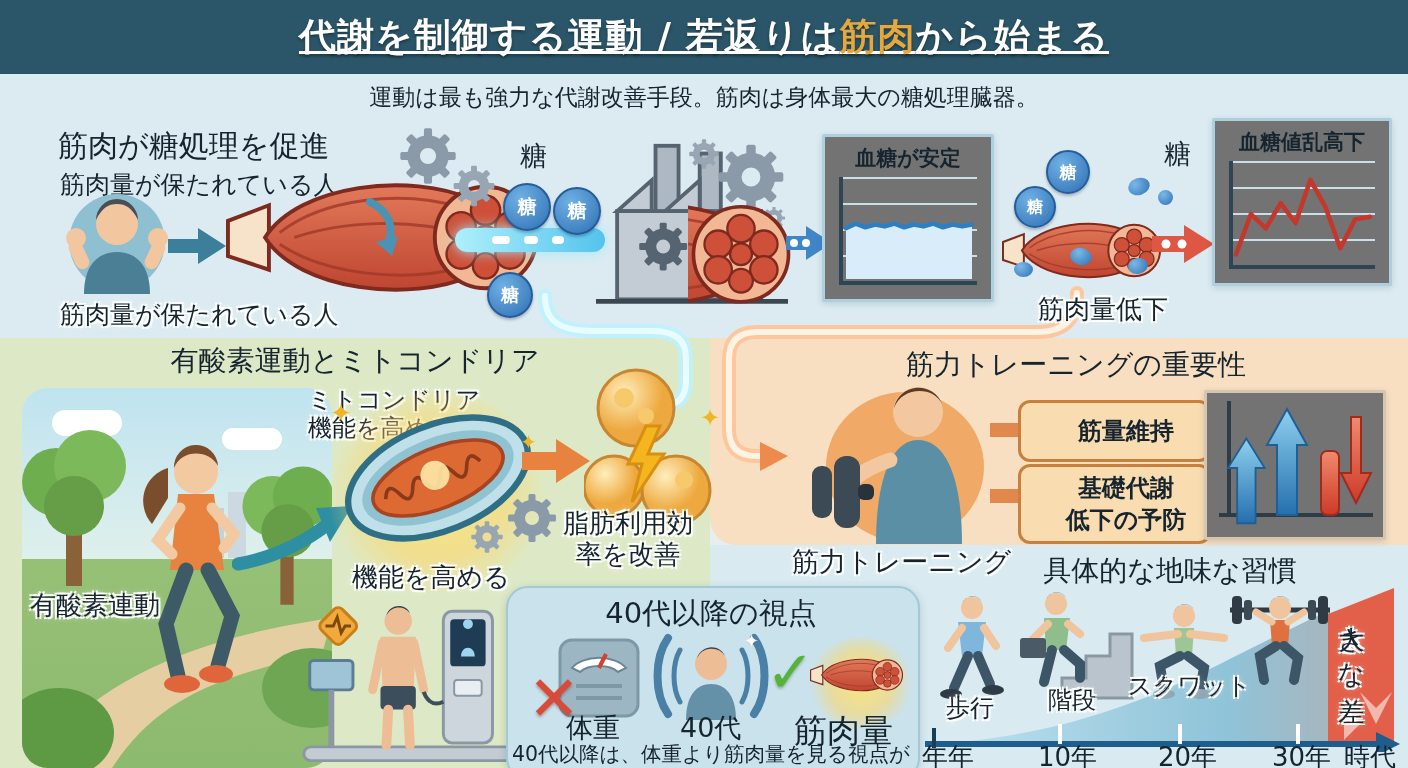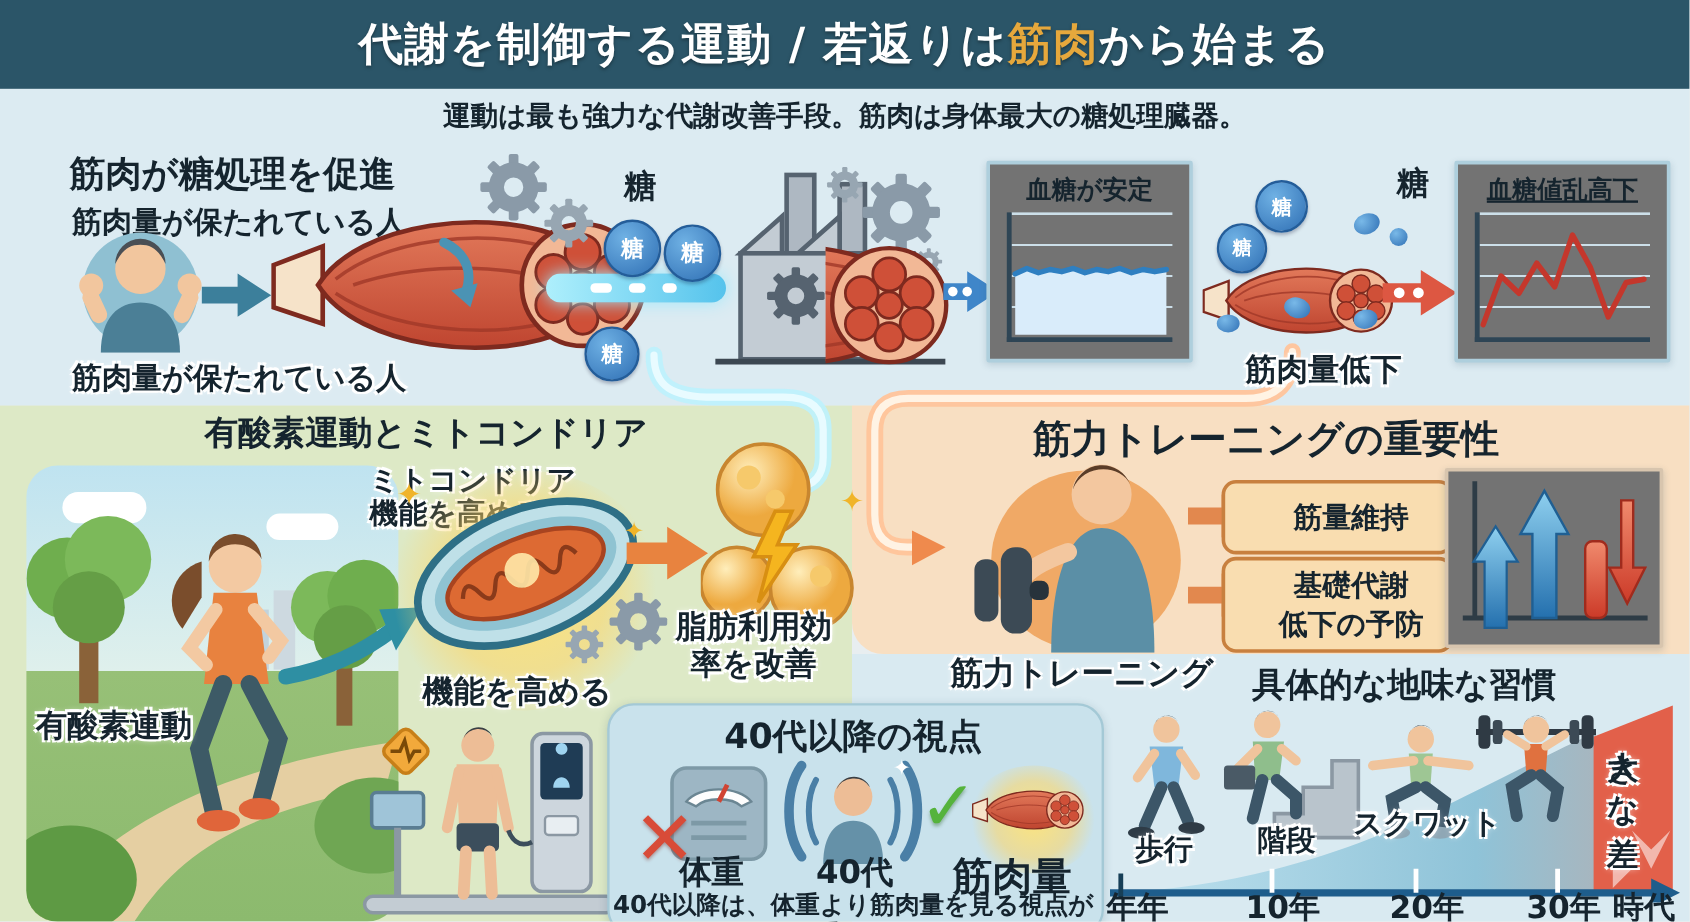--- a/index.html
+++ b/index.html
@@ -1,20 +1,20 @@
 <!DOCTYPE html>
 <html><head>
 <meta charset="utf-8">
 <style>
   html,body{margin:0;padding:0;background:#e8eef0;}
   #canvas{position:relative;width:1408px;height:768px;overflow:hidden;
     font-family:"DejaVu Sans","Liberation Sans",sans-serif;color:#15242e;}
   .abs{position:absolute;}
   .sec{position:absolute;}
-  .lbl{font-weight:bold;color:#15242e;line-height:1.18;}
+  .lbl{font-weight:normal;color:#15242e;line-height:1.18;}
   .halo{text-shadow:-2px -2px 0 #fff,2px -2px 0 #fff,-2px 2px 0 #fff,2px 2px 0 #fff,0 0 6px #fff;}
   .pre{white-space:pre-line;}
   .ctr{text-align:center;}
   .card{position:absolute;background:#737373;border:3px solid #aecfdd;border-radius:2px;
     box-shadow:0 2px 6px rgba(40,80,100,.18);}
   .card .title{font-weight:bold;text-align:center;margin-top:7px;font-size:21px;}
   .chart-area{position:absolute;border-left:4px solid #2e4555;border-bottom:4px solid #2e4555;
     background-image:repeating-linear-gradient(to bottom,#ccdfe9 0 2px,transparent 2px 26px);}
   .benefit{position:absolute;background:#f9ddb0;border:3px solid #c8803f;border-radius:12px;
     display:flex;align-items:center;justify-content:center;font-weight:bold;font-size:24px;text-align:center;padding-left:23px;}
@@ -84,21 +84,21 @@
 </svg>
 
 <div id="canvas">
 
   <div class="sec" style="left:0;top:74px;width:1408px;height:264px;background:#dcebf2;"></div>
   <div class="sec" style="left:0;top:338px;width:710px;height:430px;background:#dde9c6;"></div>
   <div class="sec" style="left:710px;top:338px;width:698px;height:207px;background:#f8dfc2;border-bottom-left-radius:26px;"></div>
   <div class="sec" style="left:710px;top:545px;width:698px;height:223px;background:#d9eaf1;"></div>
 
   <header class="abs" style="left:0;top:0;width:1408px;height:74px;background:#2b5568;display:flex;align-items:center;justify-content:center;">
-    <h1 style="margin:0;font-size:37px;color:#fff;letter-spacing:1px;text-shadow:0 2px 3px rgba(0,0,0,.35);">
+    <h1 style="margin:0;font-size:37px;color:#fff;letter-spacing:1px;text-shadow:0 2px 3px rgba(0,0,0,.35);text-decoration:underline;">
       <span>代謝を制御する運動 / 若返りは</span><span style="color:#e6a83c;">筋肉</span><span>から始まる</span>
     </h1>
   </header>
   <div class="abs lbl ctr" style="left:0;top:84px;width:1408px;font-size:23px;">運動は最も強力な代謝改善手段。筋肉は身体最大の糖処理臓器。</div>
 
   <svg class="abs" width="1408" height="768" viewBox="0 0 1408 768" style="left:0;top:0;pointer-events:none;">
     <path d="M545,296 C545,322 560,331 595,331 L653,331 Q686,331 686,358 L686,381 Q686,404 664,406 L658,406" fill="none" stroke="#bdf2fd" stroke-width="14" stroke-linecap="round" opacity=".9"></path>
     <path d="M545,296 C545,322 560,331 595,331 L653,331 Q686,331 686,358 L686,381 Q686,404 664,406 L658,406" fill="none" stroke="#e8fbff" stroke-width="6" stroke-linecap="round"></path>
     <polygon points="664,392 636,406 664,421" fill="#2f7fc1"></polygon>
     <path d="M1077,293 Q1077,332 1038,332 L757,332 Q729,332 729,359 L729,429 Q729,456 756,456 L762,456" fill="none" stroke="#ffc49a" stroke-width="14" stroke-linecap="round" opacity=".95"></path>
@@ -202,21 +202,21 @@
   <div class="dot" style="left:1014px;top:262px;width:19px;height:15px;"></div>
   <div class="dot" style="left:1128px;top:258px;width:20px;height:16px;transform:rotate(-12deg);"></div>
   <div class="abs lbl" style="left:1164px;top:138px;font-size:27px;">糖</div>
 
   <svg class="abs" width="62" height="44" viewBox="0 0 62 44" style="left:1152px;top:222px;">
     <path d="M0,14 L32,14 L32,3 L62,22 L32,41 L32,30 L0,30 Z" fill="#dd5742"></path>
     <circle cx="14" cy="22" r="4.5" fill="#fff"></circle>
       <circle cx="30" cy="22" r="4.5" fill="#fff"></circle>
   </svg>
 
-  <div class="card" style="left:1212px;top:134px;width:174px;height:162px;text-decoration:underline;">
+  <div class="card" style="left:1212px;top:118px;width:174px;height:162px;">
     <div class="title">血糖値乱高下</div>
     <div class="chart-area" style="left:14px;top:40px;width:142px;height:104px;"><svg width="142" height="104">
           <polyline points="3,93.5 17.888888888888886,53 32.77777777777777,67.4 47.666666666666664,42.2 62.55555555555555,62 77.44444444444444,18.799999999999997 92.33333333333333,45.800000000000004 107.22222222222223,87.2 122.1111111111111,58.4 137,55.7" fill="none" stroke="#c4372c" stroke-width="4.5" stroke-linejoin="round" stroke-linecap="round"></polyline>
         </svg></div>
   </div>
   <div class="abs lbl halo" style="left:1038px;top:294px;font-size:26px;">筋肉量低下</div>
 
   <div class="abs lbl ctr" style="left:120px;top:344px;width:470px;font-size:28px;">有酸素運動とミトコンドリア</div>
 
   <div class="abs" style="left:22px;top:388px;width:310px;height:380px;border-radius:26px;overflow:hidden;background:linear-gradient(to bottom,#bfe3f0 0%,#dff0ec 45%,#97c077 45%,#8cba6e 100%);">
@@ -298,21 +298,21 @@
       <circle cx="62" cy="48" r="8" fill="#f6c96b"></circle>
     <circle cx="30" cy="118" r="30" fill="url(#fatg)" stroke="#c8862f" stroke-width="3"></circle>
     <circle cx="92" cy="122" r="34" fill="url(#fatg)" stroke="#c8862f" stroke-width="3"></circle>
     <circle cx="100" cy="112" r="9" fill="#f6c96b"></circle>
     <polygon points="62,58 44,96 58,96 48,134 80,86 64,86 76,58" fill="#f5b51f" stroke="#d88f12" stroke-width="3"></polygon>
   </svg>
   <span class="abs" style="left:700px;top:404px;font-size:24px;color:#f0b429;">✦</span>
   <div class="abs lbl pre ctr halo" style="left:548px;top:508px;width:160px;font-size:26px;">脂肪利用効
 率を改善</div>
 
-  <div class="abs lbl ctr" style="left:860px;top:348px;width:390px;font-size:32px;">筋力トレーニングの重要性</div>
+  <div class="abs lbl ctr" style="left:881px;top:348px;width:390px;font-size:28px;">筋力トレーニングの重要性</div>
 
   <div class="abs" style="left:826px;top:392px;width:158px;height:150px;border-radius:50%;background:#f0a966;"></div>
   <svg class="abs" width="200" height="162" viewBox="0 0 200 162" style="left:806px;top:382px;">
     <circle cx="112" cy="30" r="25" fill="#f3c79f"></circle>
     <path d="M88,26 A25,25 0 0 1 136,22 C128,4 96,4 88,26 Z" fill="#5a3d28"></path>
     <path d="M70,162 C70,96 86,58 112,58 C140,58 156,96 156,162 Z" fill="#5b8fa6"></path>
     <path d="M84,78 C62,86 48,94 44,104" fill="none" stroke="#f3c79f" stroke-width="15" stroke-linecap="round"></path>
     <rect x="6" y="84" width="20" height="52" rx="9" fill="#3c4a55"></rect>
     <rect x="30" y="76" width="24" height="68" rx="11" fill="#49596588"></rect>
     <rect x="28" y="74" width="26" height="72" rx="12" fill="#3c4a55"></rect>

